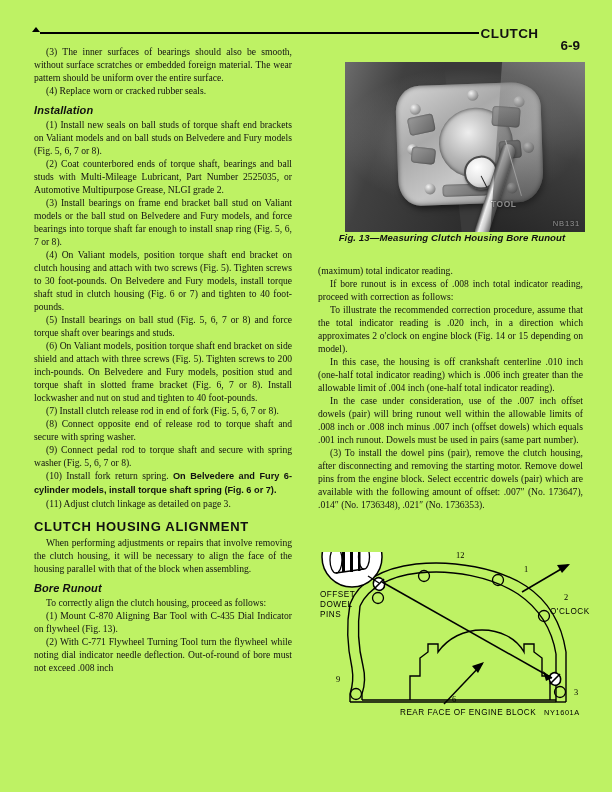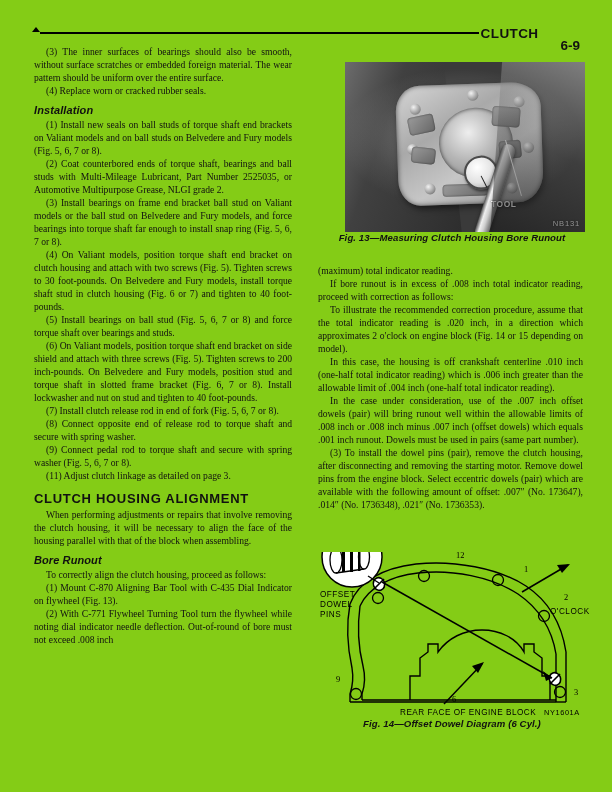--- a/index.html
+++ b/index.html
@@ -11,21 +11,21 @@
     width: 612px;
     height: 792px;
     position: relative;
     font-family: "Liberation Serif", serif;
     color: #111111;
     overflow: hidden;
   }
   .page {
     position: absolute;
     inset: 0;
-    background: #84cc16;
+    background: #bef264;
   }
 
   
   .header {
     position: absolute;
     left: 32px;
     top: 22px;
     width: 548px;
     height: 22px;
     display: flex;
@@ -277,20 +277,21 @@
     <p class="para">(1) Install new seals on ball studs of torque shaft end brackets on Valiant models and on ball studs on Belvedere and Fury models (Fig. 5, 6, 7 or 8).</p>
     <p class="para">(2) Coat counterbored ends of torque shaft, bearings and ball studs with Multi-Mileage Lubricant, Part Number 2525035, or Automotive Multipurpose Grease, NLGI grade 2.</p>
     <p class="para">(3) Install bearings on frame end bracket ball stud on Valiant models or the ball stud on Belvedere and Fury models, and force bearings into torque shaft far enough to install snap ring (Fig. 5, 6, 7 or 8).</p>
     <p class="para">(4) On Valiant models, position torque shaft end bracket on clutch housing and attach with two screws (Fig. 5). Tighten screws to 30 foot-pounds. On Belvedere and Fury models, install torque shaft stud in clutch housing (Fig. 6 or 7) and tighten to 40 foot-pounds.</p>
     <p class="para">(5) Install bearings on ball stud (Fig. 5, 6, 7 or 8) and force torque shaft over bearings and studs.</p>
     <p class="para">(6) On Valiant models, position torque shaft end bracket on side shield and attach with three screws (Fig. 5). Tighten screws to 200 inch-pounds. On Belvedere and Fury models, position stud and torque shaft in slotted frame bracket (Fig. 6, 7 or 8). Install lockwasher and nut on stud and tighten to 40 foot-pounds.</p>
     <p class="para">(7) Install clutch release rod in end of fork (Fig. 5, 6, 7 or 8).</p>
     <p class="para">(8) Connect opposite end of release rod to torque shaft and secure with spring washer.</p>
     <p class="para">(9) Connect pedal rod to torque shaft and secure with spring washer (Fig. 5, 6, 7 or 8).</p>
 
+    <p class="para"><span>(10) Install fork return spring. </span><span class="bold-inline">On Belvedere and Fury 6-cylinder models, install torque shaft spring (Fig. 6 or 7).</span></p>
 
     <p class="para">(11) Adjust clutch linkage as detailed on page 3.</p>
 
     <h2 class="major-head">CLUTCH HOUSING ALIGNMENT</h2>
 
     <p class="para">When performing adjustments or repairs that involve removing the clutch housing, it will be necessary to align the face of the housing parallel with that of the block when assembling.</p>
 
     <h3 class="sec-head">Bore Runout</h3>
 
     <p class="para">To correctly align the clutch housing, proceed as follows:</p>
@@ -418,15 +419,14 @@
       <text class="dwg-text" x="238" y="62">O'CLOCK</text>
       <text class="dwg-num" x="262" y="143">3</text>
       <text class="dwg-num" x="140" y="150">6</text>
       <text class="dwg-num" x="24" y="130">9</text>
 
       <text class="dwg-text" x="88" y="163">REAR  FACE  OF  ENGINE  BLOCK</text>
       <text class="dwg-code" x="232" y="163">NY1601A</text>
     </svg>
   </div>
 
-  <div class="fig-caption fig14-caption">Fig. 14—Offset Dowel Diagram (6 Cyl.)</div>
 
 </div>
 
 </body></html>

